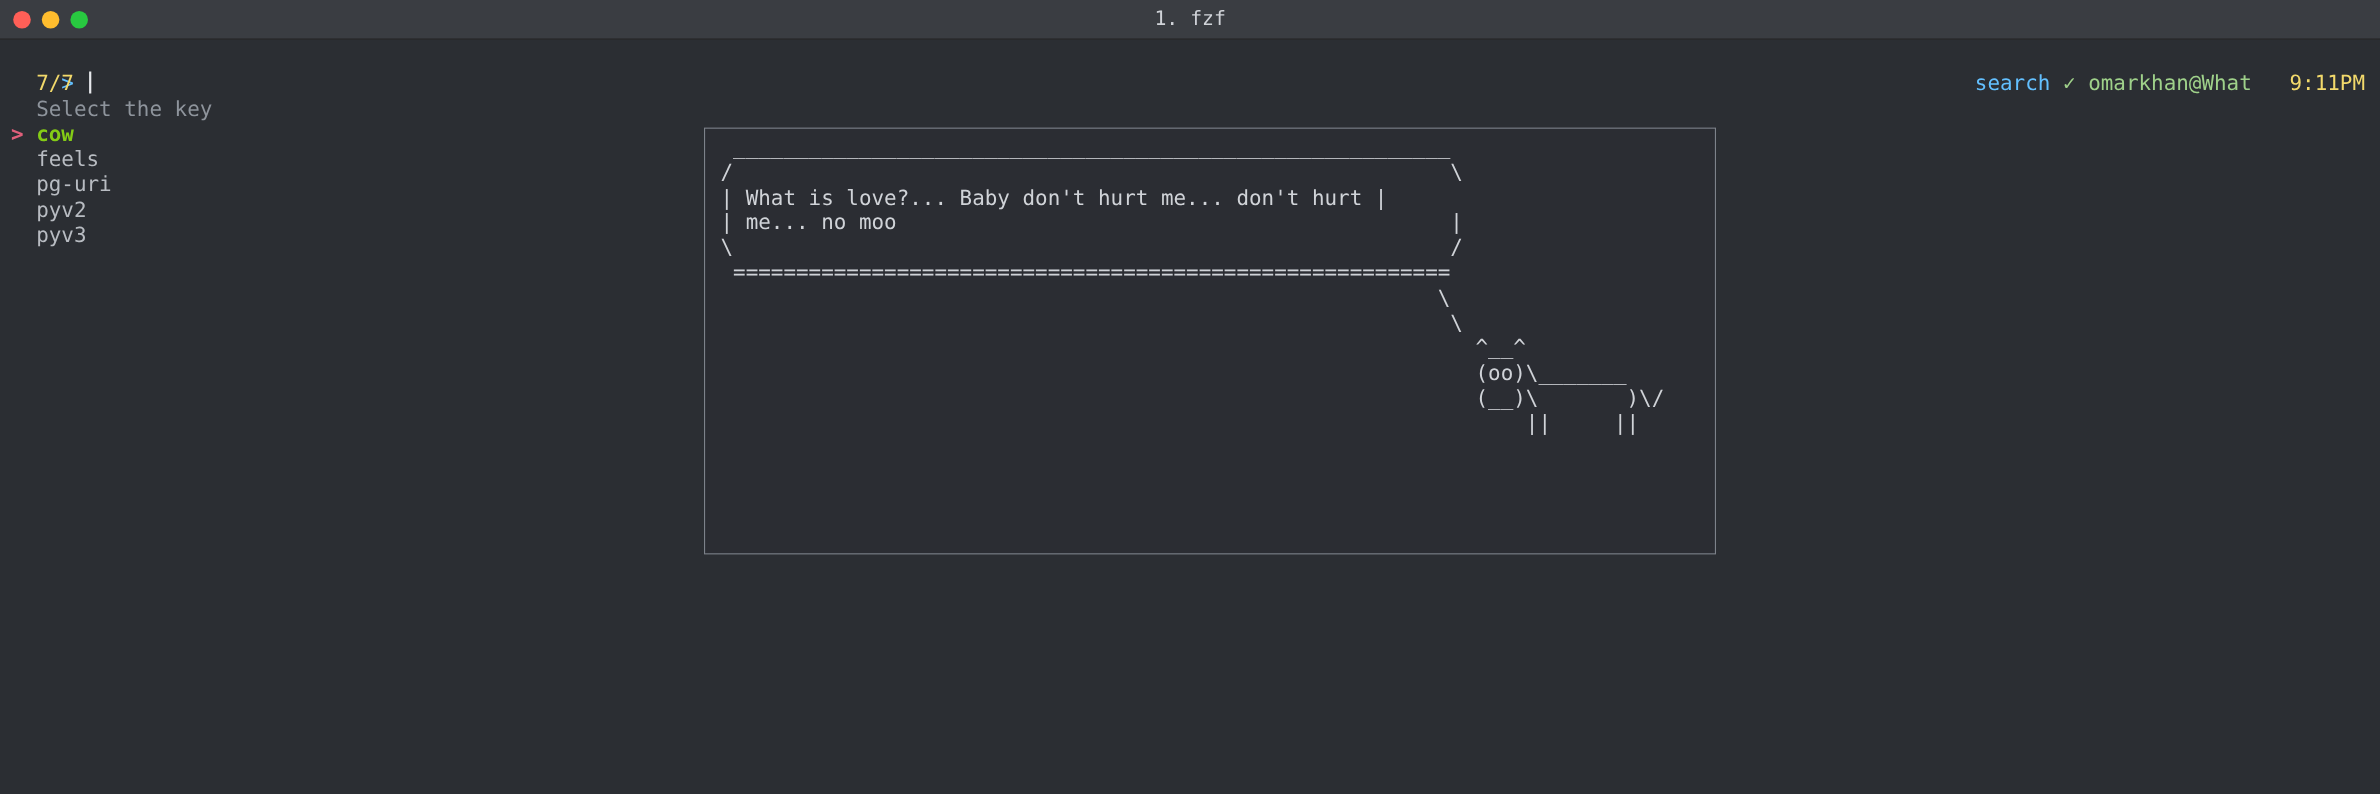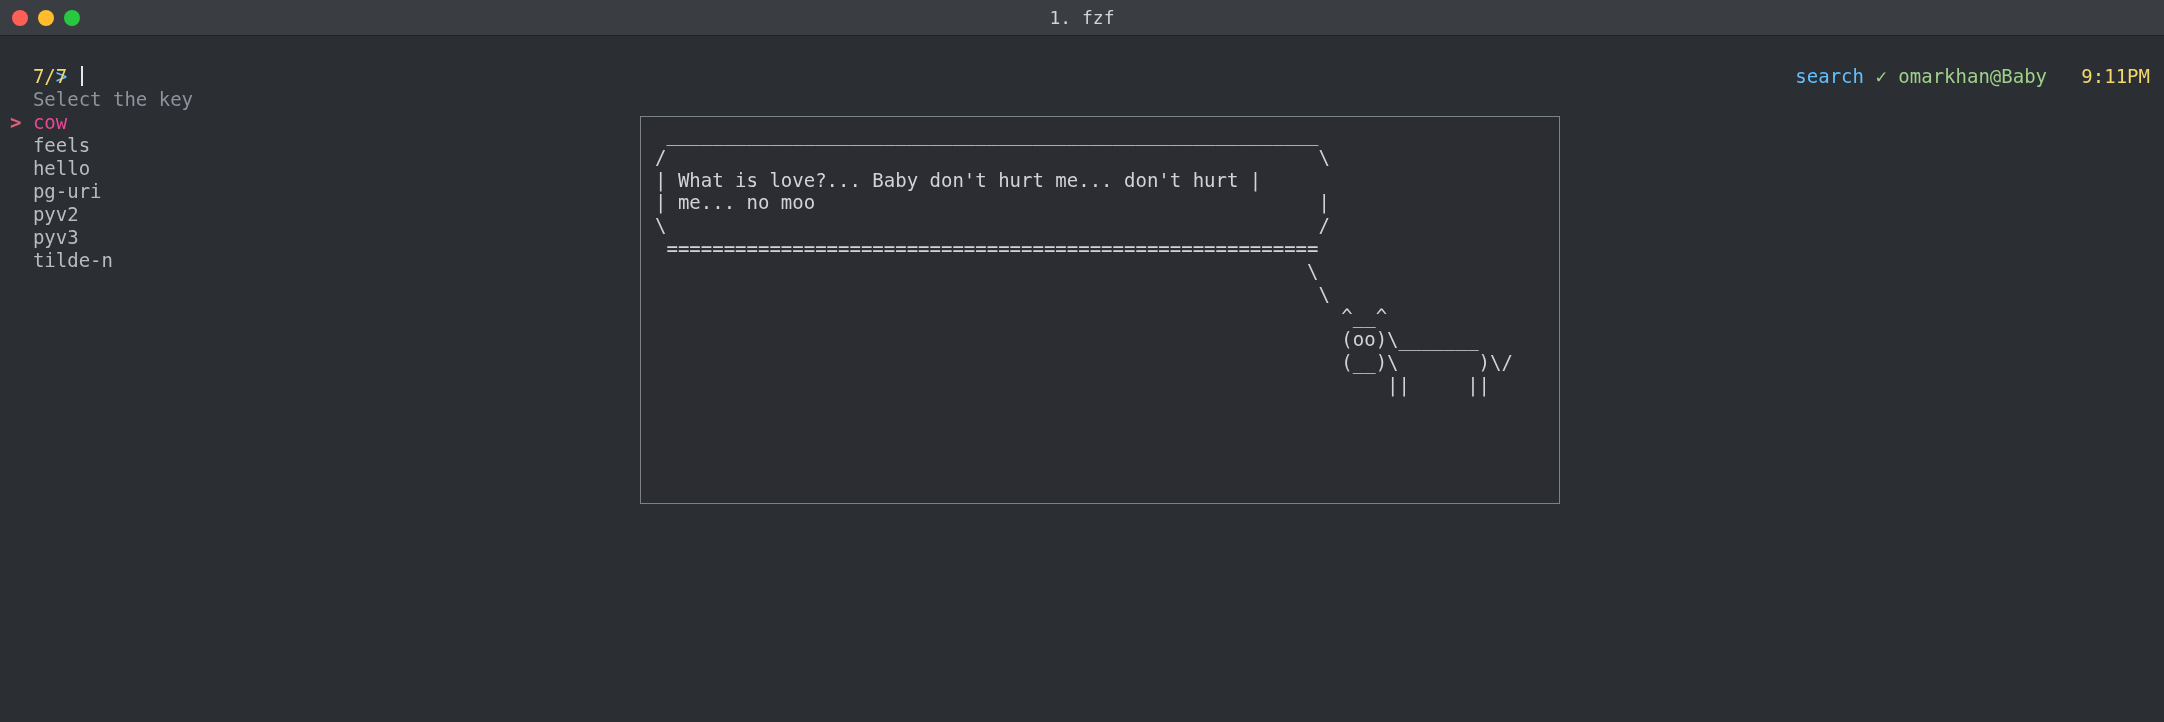--- a/index.html
+++ b/index.html
@@ -73,21 +73,21 @@
     .count { color: #f2d96b; }
     .header-txt { color: #8e949c; }
     .list {
       margin-top: 0;
     }
     .list-row {
       white-space: pre;
       height: 23px;
     }
     .pointer { color: #e05f7a; font-weight: bold; }
-    .sel-item { color: #ec4899; font-weight: normal; }
+    .sel-item { color: #84cc16; font-weight: bold; }
     .item { color: #b8bcc2; }
     .preview {
       position: absolute;
       top: 80px;
       left: 640px;
       width: 920px;
       height: 388px;
       border: 1px solid #7d828a;
       padding: 6px 14px 6px 14px;
       color: #d0d3d8;
@@ -104,40 +104,38 @@
     <div class="traffic-light tl-close"></div>
     <div class="traffic-light tl-min"></div>
     <div class="traffic-light tl-max"></div>
   </div>
   <div class="titlebar-title">1. fzf</div>
 </div>
 
 <div class="terminal">
 
   <div class="status-right">
-    <span class="branch">search</span><span> </span><span class="check">✓</span><span> </span><span class="userhost">omarkhan@Baby</span><span>   </span><span class="time">9:11PM</span>
+    <span class="branch">search</span><span> </span><span class="check">✓</span><span> </span><span class="userhost">omarkhan@What</span><span>   </span><span class="time">9:11PM</span>
   </div>
 
 
   <div class="line">
     <span class="query-caret">&gt;</span><span> </span><span></span><span class="cursor"></span>
   </div>
 
   <div class="line">  <span class="count">7/7</span></div>
 
   <div class="line">  <span class="header-txt">Select the key</span></div>
 
   <div class="list" id="fzf-list">
       <div class="list-row"><span class="pointer">&gt; </span><span class="sel-item">cow</span></div>
       <div class="list-row"><span>  </span><span class="item">feels</span></div>
-      <div class="list-row"><span>  </span><span class="item">hello</span></div>
       <div class="list-row"><span>  </span><span class="item">pg-uri</span></div>
       <div class="list-row"><span>  </span><span class="item">pyv2</span></div>
       <div class="list-row"><span>  </span><span class="item">pyv3</span></div>
-      <div class="list-row"><span>  </span><span class="item">tilde-n</span></div>
     </div>
 
   <div class="preview"> _________________________________________________________
 /                                                         \
 | What is love?... Baby don't hurt me... don't hurt |
 | me... no moo                                            |
 \                                                         /
  =========================================================
                                                          \
                                                           \

